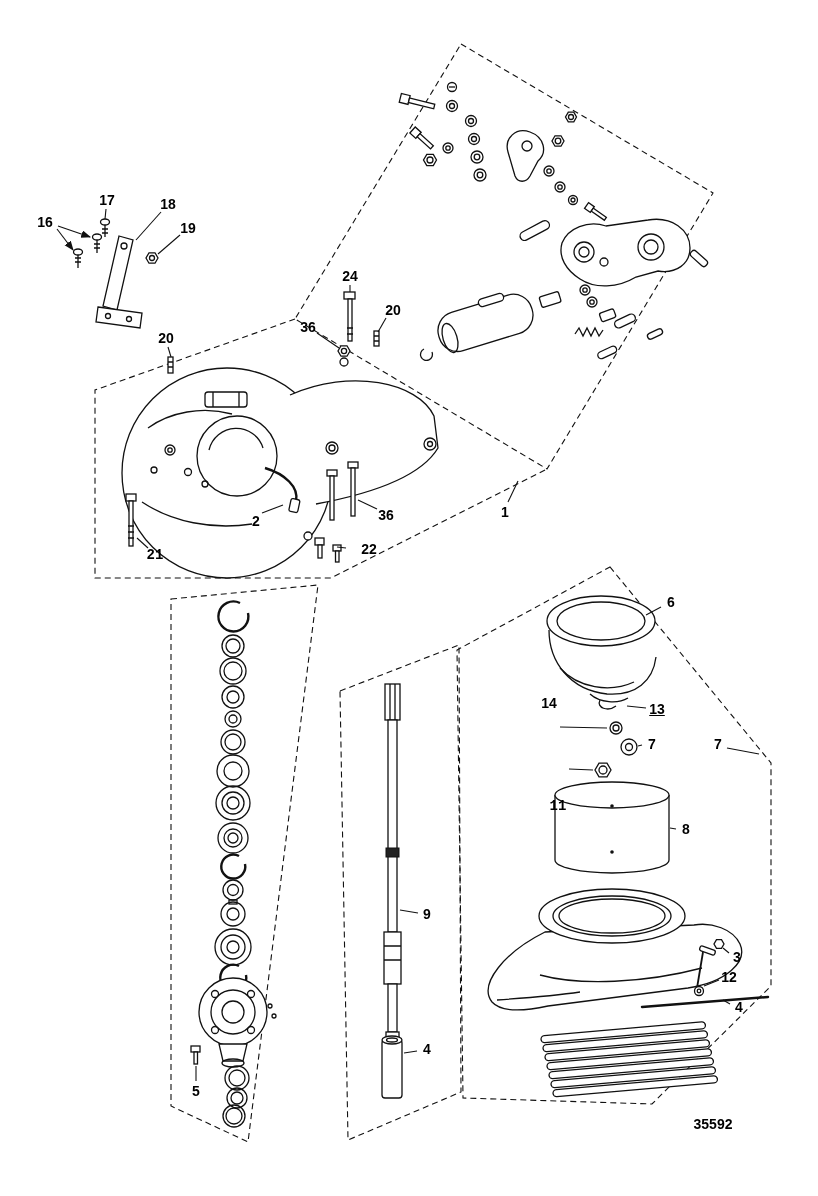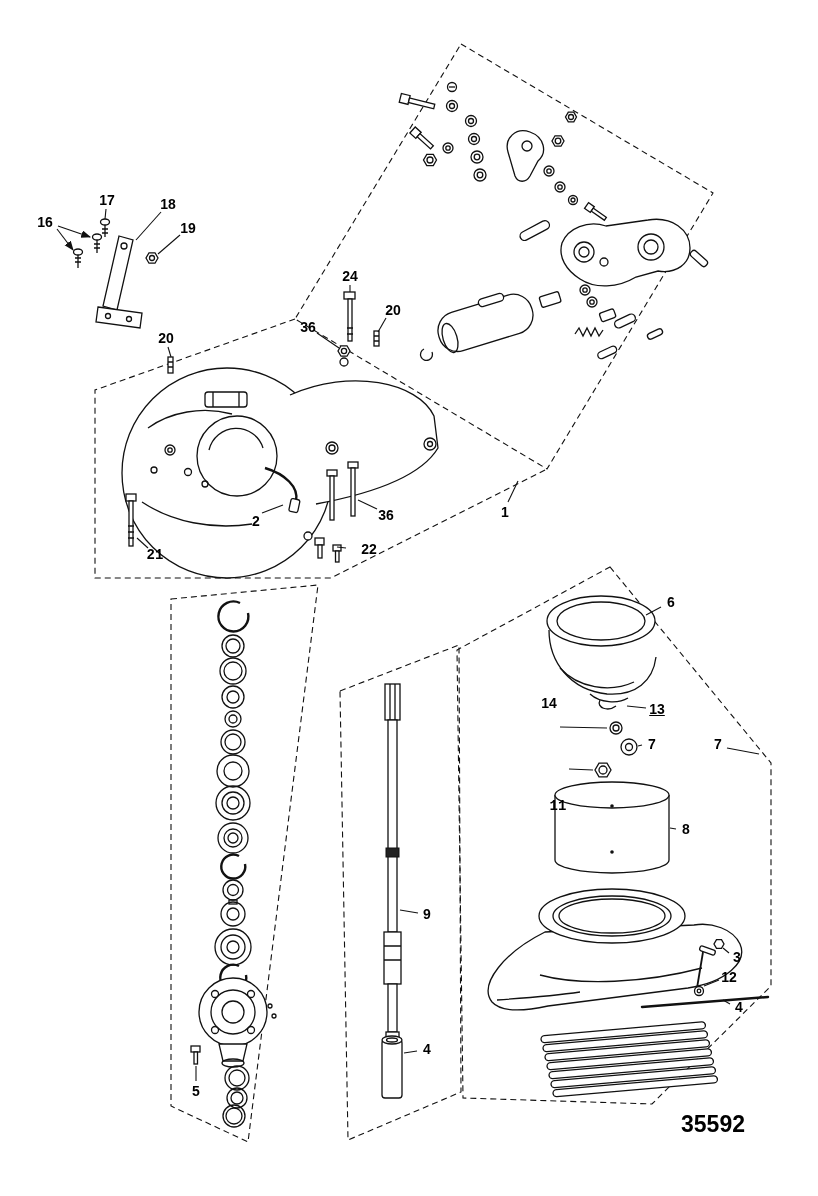--- a/index.html
+++ b/index.html
@@ -7,21 +7,21 @@
           font-family:"Liberation Sans",sans-serif;}
   svg{position:absolute;left:0;top:0;}
   .ln{fill:none;stroke:#111;stroke-width:1.3;}
   .wh{fill:#fff;stroke:#111;stroke-width:1.3;}
   .thick{fill:none;stroke:#111;stroke-width:2.4;}
   .dash{fill:none;stroke:#111;stroke-width:1.1;stroke-dasharray:6 4;}
   #callout-layer{position:absolute;left:0;top:0;width:100%;height:100%;pointer-events:none;}
   .callout{position:absolute;transform:translate(-50%,-50%);
            font-weight:bold;font-size:14px;color:#000;white-space:nowrap;}
   .partnum{position:absolute;left:713px;top:1124px;transform:translate(-50%,-50%);
-           font-weight:bold;font-size:23px;color:#000;}
+           font-weight:bold;font-size:14px;color:#000;}
 </style>
 </head>
 <body>
 
 <div class="figure" style="background: rgb(255, 255, 255);">
 
 <svg id="diagram-svg" width="818" height="1196" viewBox="0 0 818 1196">
   <defs>
     <marker id="arrowhead" markerWidth="10" markerHeight="8" refX="8" refY="3.5" orient="auto">
       <path d="M0,0 L9,3.5 L0,7 Z" fill="#111"></path>

